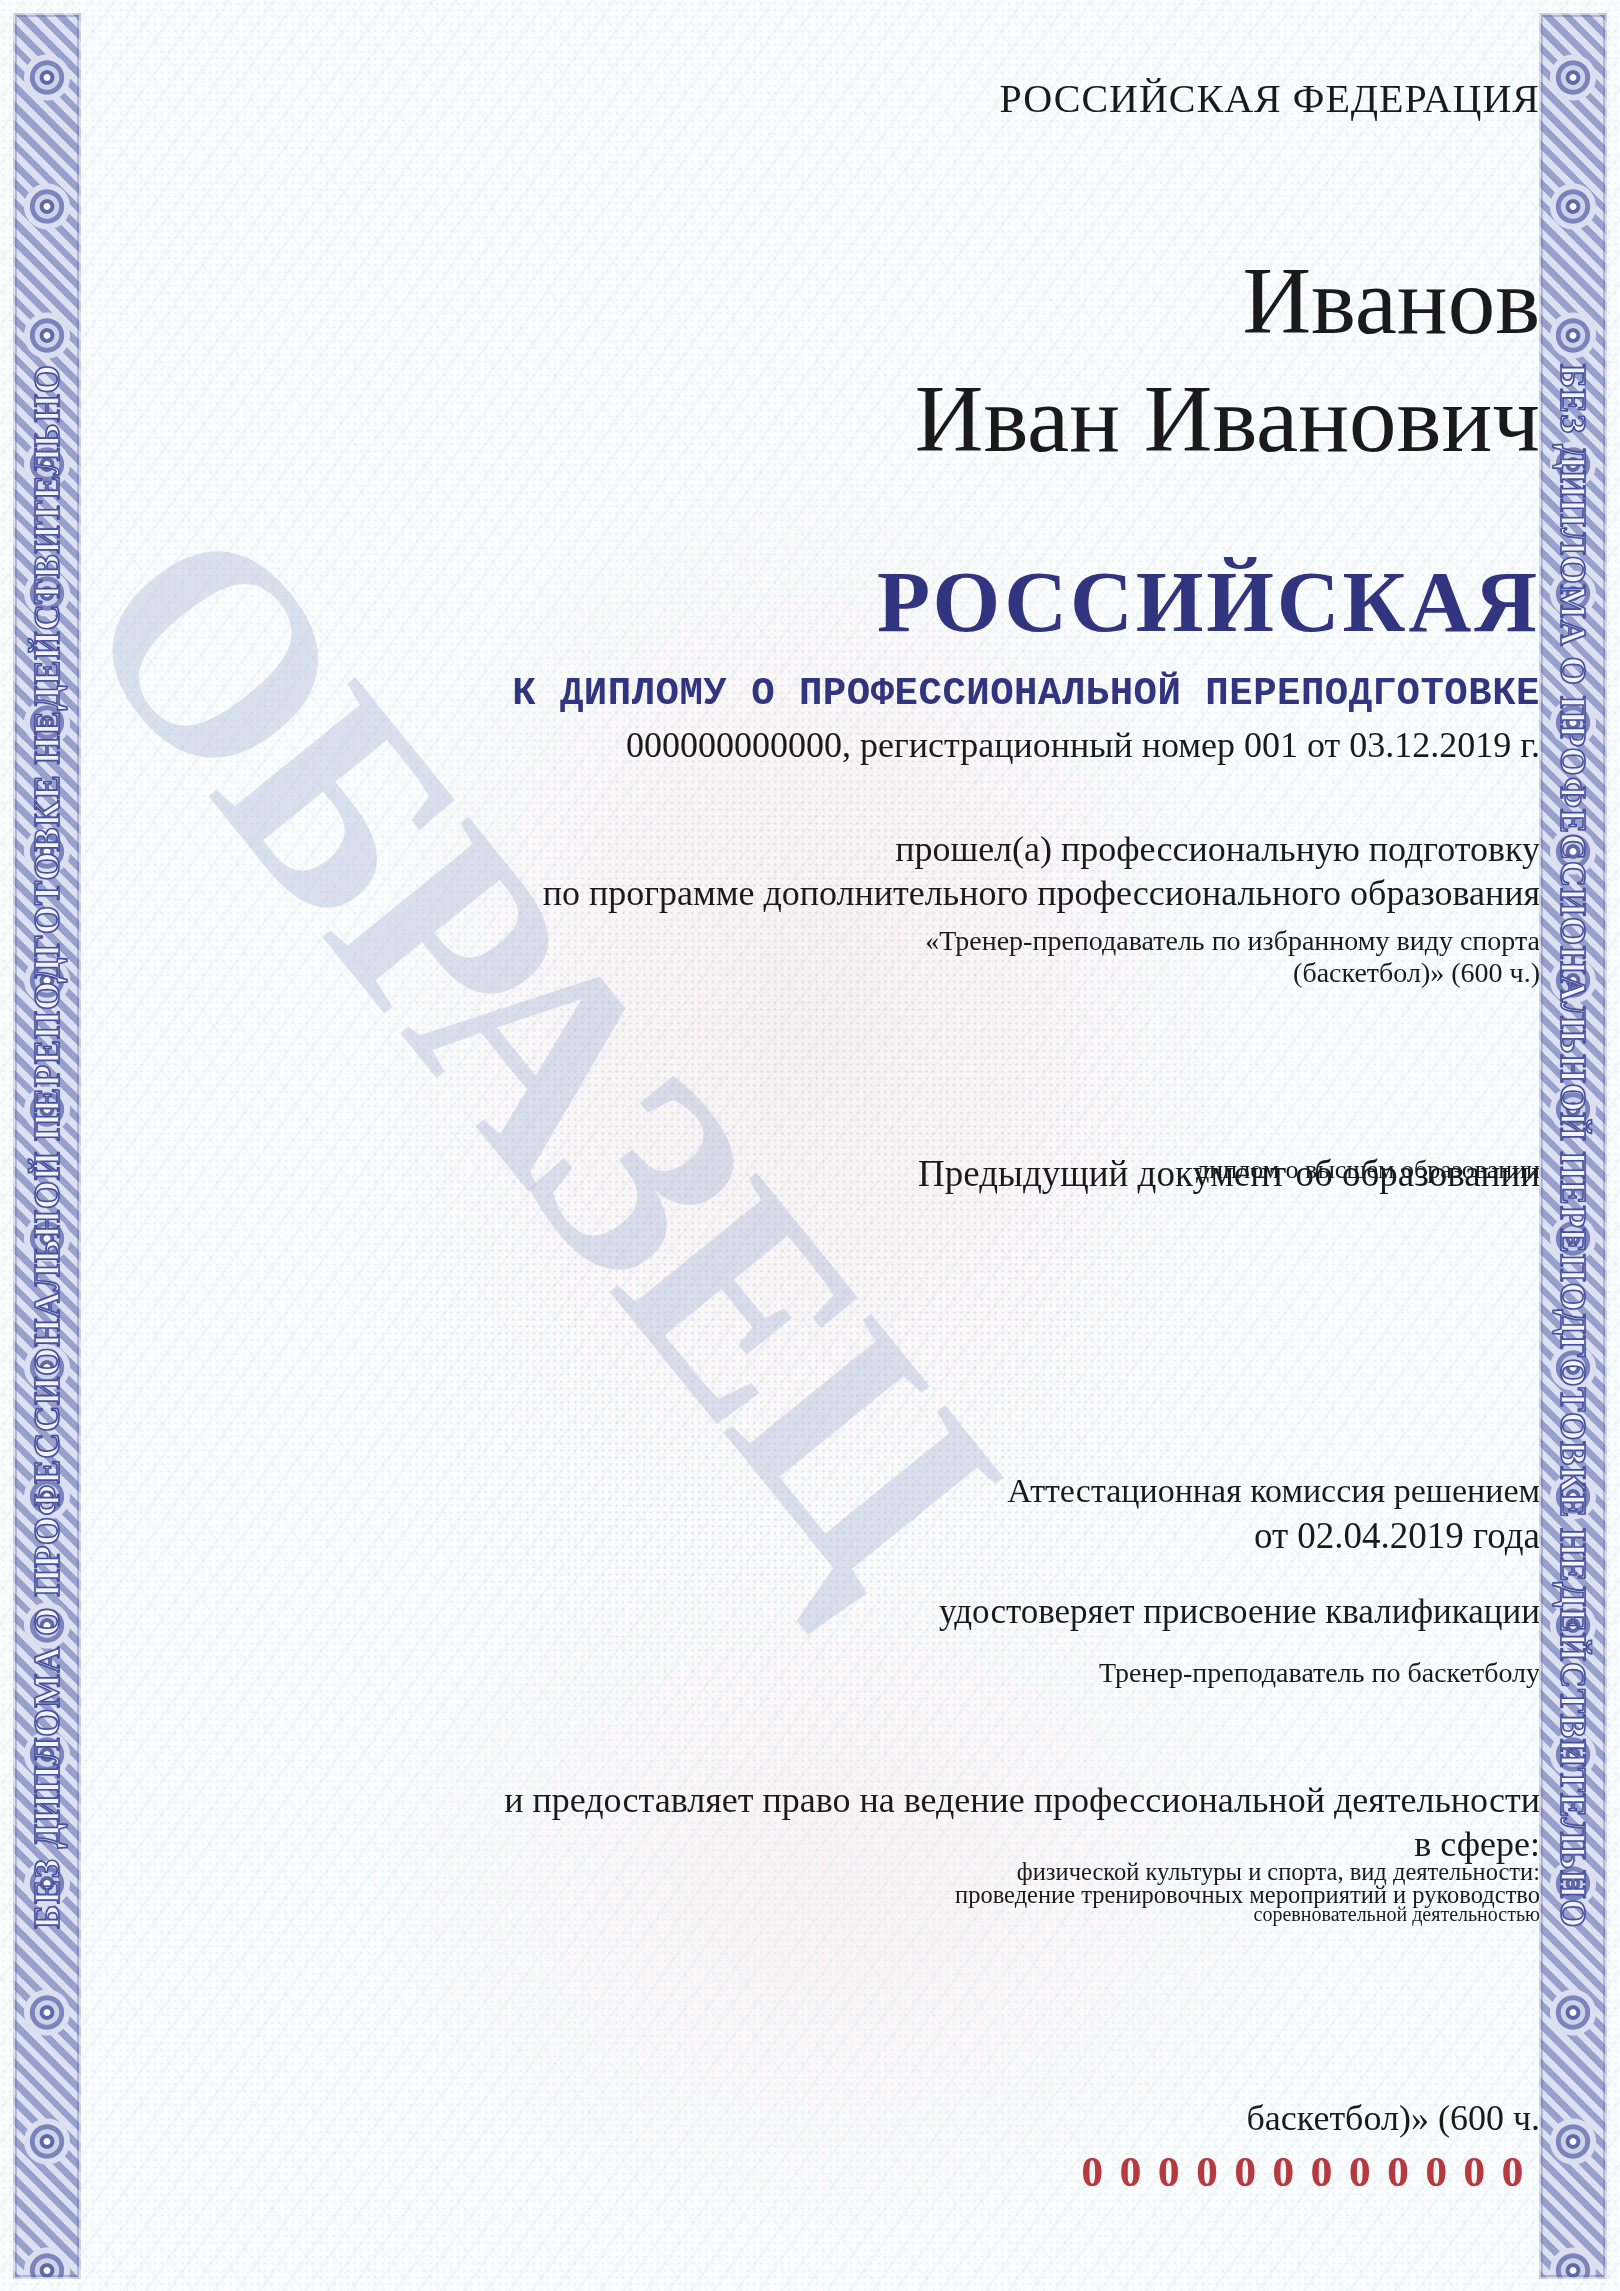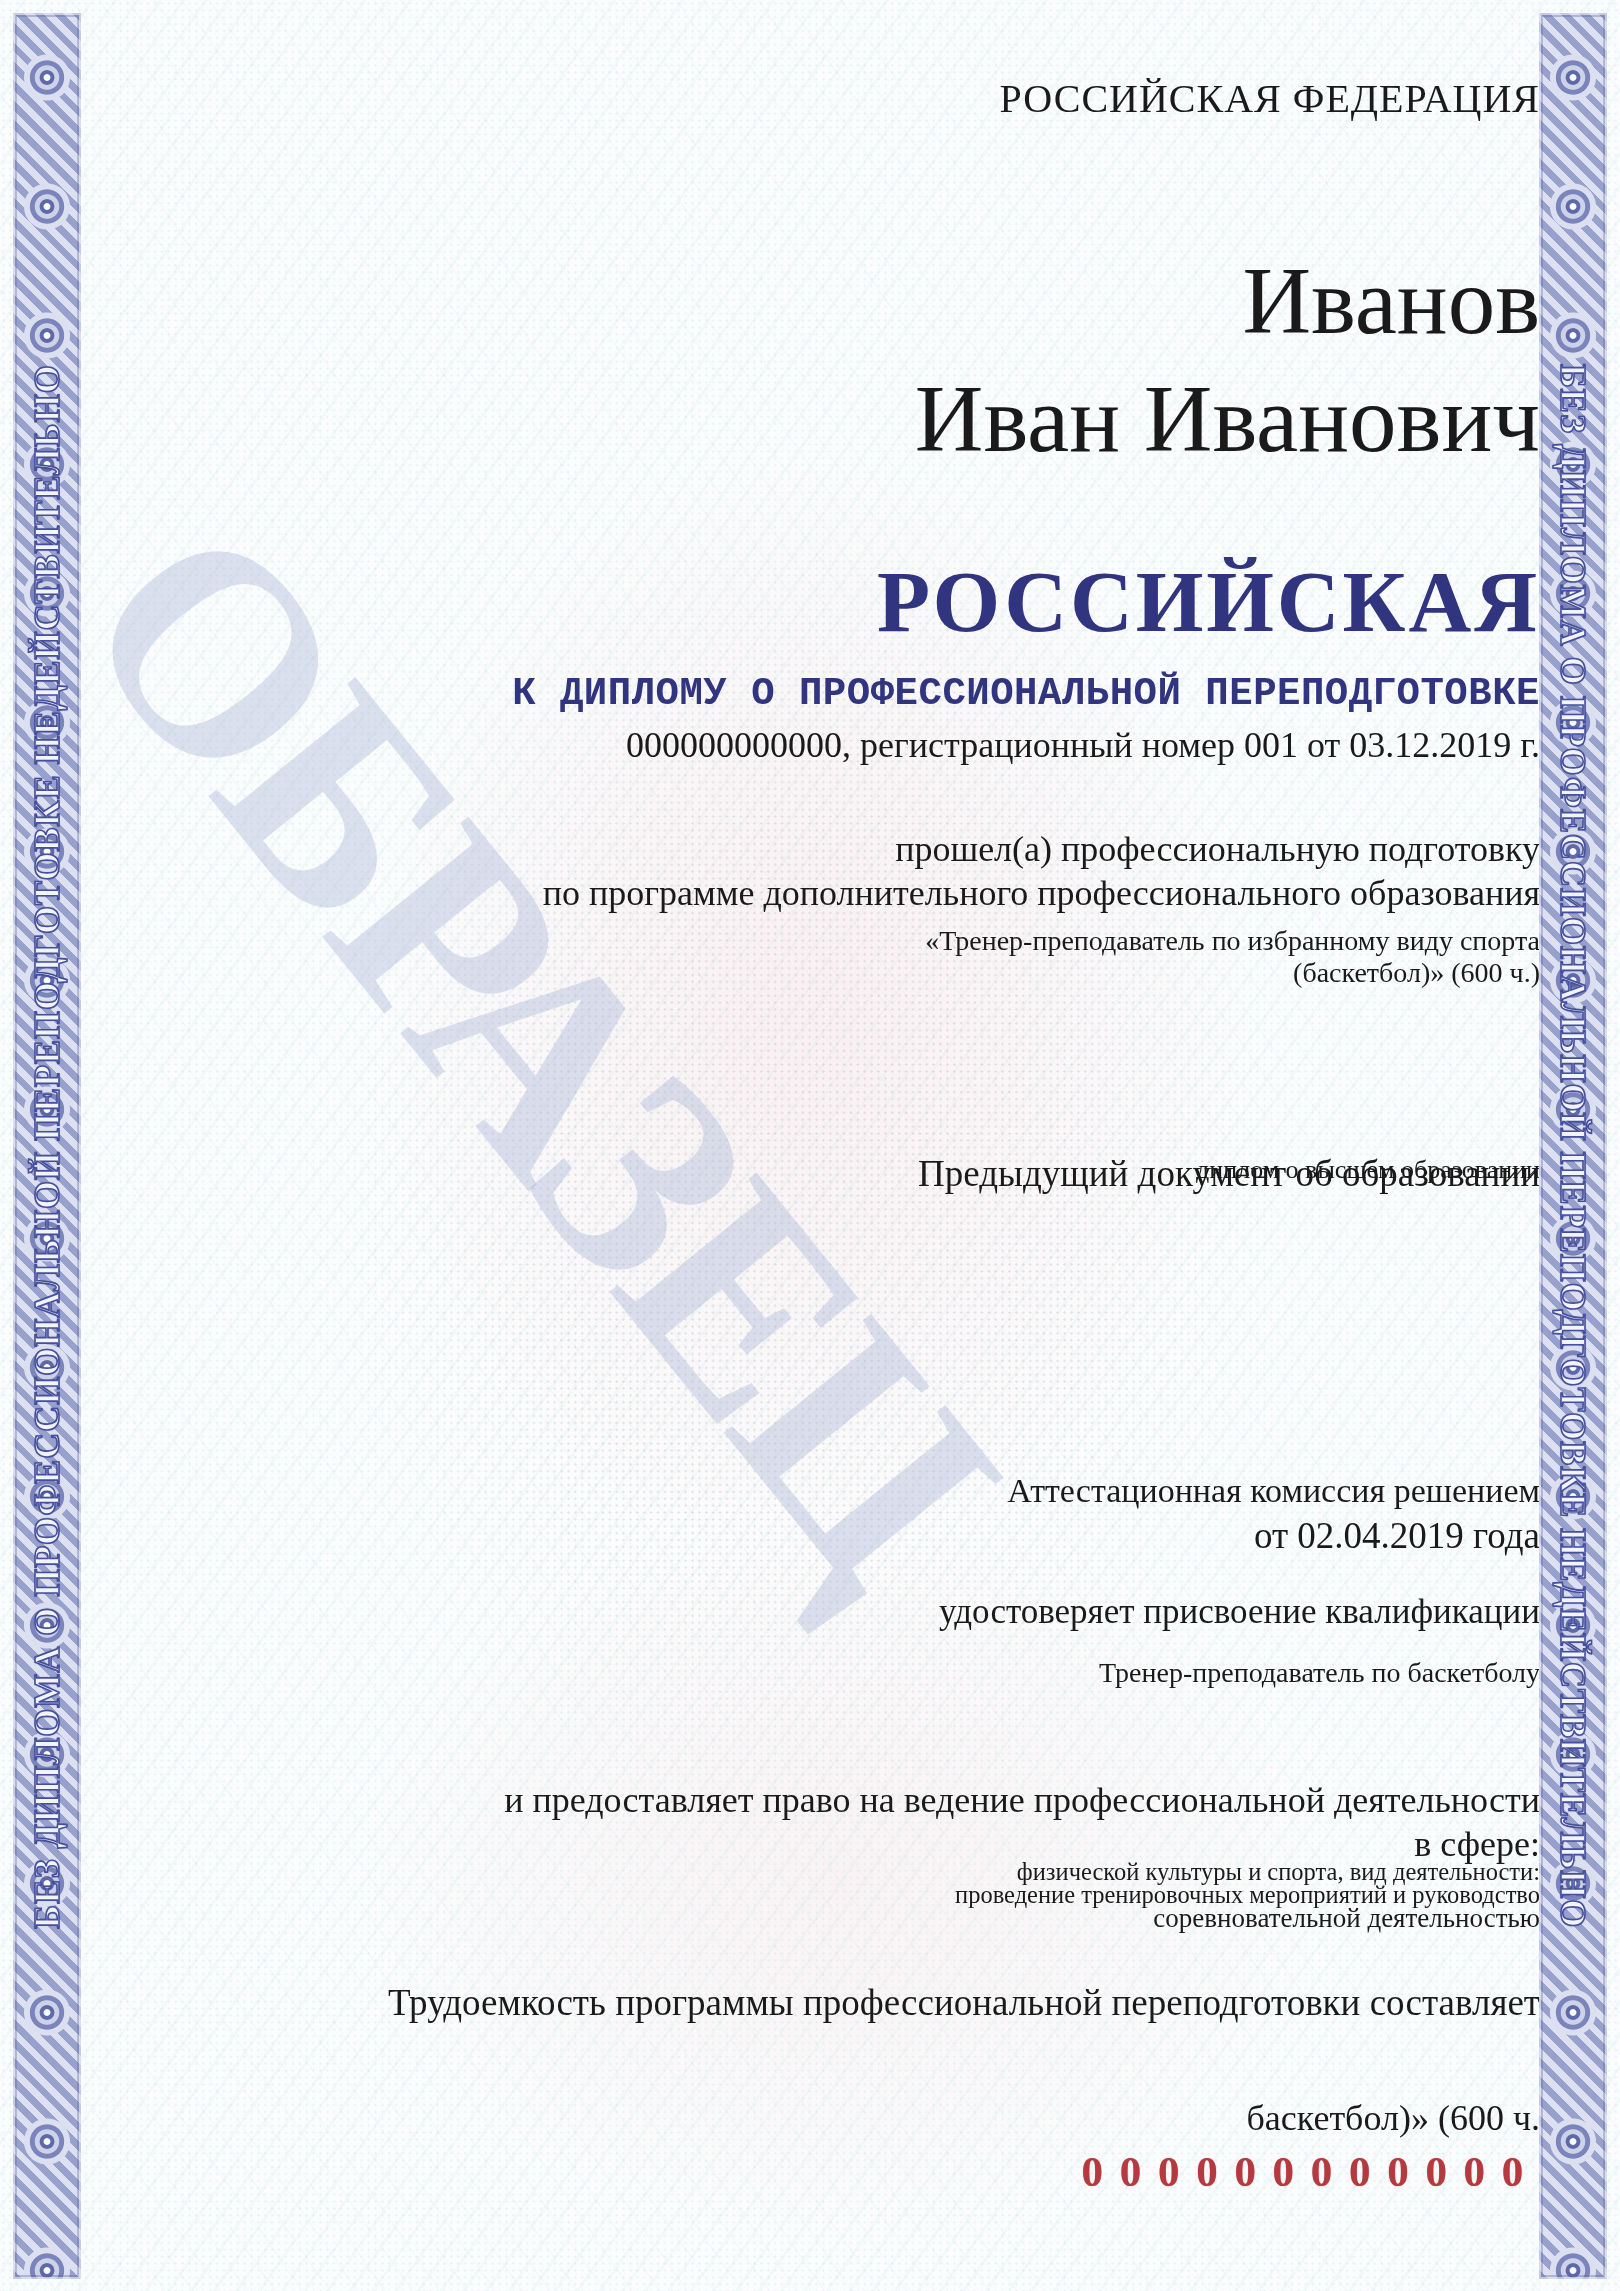--- a/index.html
+++ b/index.html
@@ -92,21 +92,21 @@
   #prevvalue{top:1155px;font-size:26px;margin-left:39px;}
   #comm1{top:1437px;font-size:34px;}
   #comm2{top:1471px;font-size:34px;}
   #comm3{top:1515px;font-size:37px;}
   #quallabel{top:1592px;font-size:35px;}
   #qualvalue{top:1657px;font-size:28px;}
   #rights1{top:1780px;font-size:36px;}
   #rights2{top:1824px;font-size:36px;}
   #sphere1{top:1858px;font-size:24.5px;}
   #sphere2{top:1881px;font-size:24.5px;}
-  #sphere3{top:1903px;font-size:27px;padding-left:18px;}
+  #sphere3{top:1903px;font-size:20px;padding-left:18px;}
   #workload{top:1982px;font-size:37px;}
   #workvalue{top:2098px;font-size:36px;}
   #serial{
     top:2147px;font-size:43px;font-weight:bold;
     color:#b43a40;letter-spacing:16.7px;
     text-shadow:0 0 1px rgba(180,58,64,0.6);
   }
 </style>
 </head>
 <body>
@@ -141,19 +141,18 @@
     <div class="line" id="prevvalue">диплом о высшем образовании</div>
     <div class="line" id="comm2">Аттестационная комиссия решением</div>
     <div class="line" id="comm3">от 02.04.2019 года</div>
     <div class="line" id="quallabel">удостоверяет присвоение квалификации</div>
     <div class="line" id="qualvalue">Тренер-преподаватель по баскетболу</div>
     <div class="line" id="rights1">и предоставляет право на ведение профессиональной деятельности</div>
     <div class="line" id="rights2">в сфере:</div>
     <div class="line" id="sphere1">физической культуры и спорта, вид деятельности:</div>
     <div class="line" id="sphere2">проведение тренировочных мероприятий и руководство</div>
     <div class="line" id="sphere3">соревновательной деятельностью</div>
-    <div class="line" id="workload">Трудоемкость программы профессиональной переподготовки составляет</div>
     <div class="line" id="workvalue">баскетбол)» (600 ч.</div>
     <div class="line" id="serial">000000000000</div>
   </div>
 
 </div>
 
 
 </body></html>

